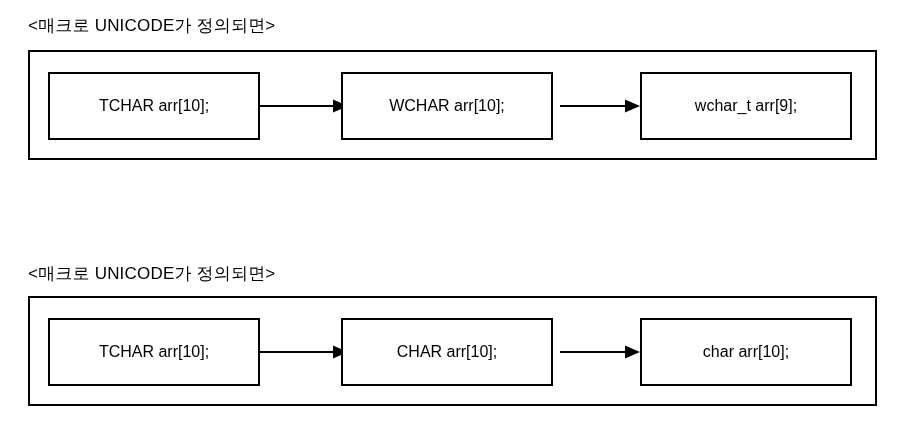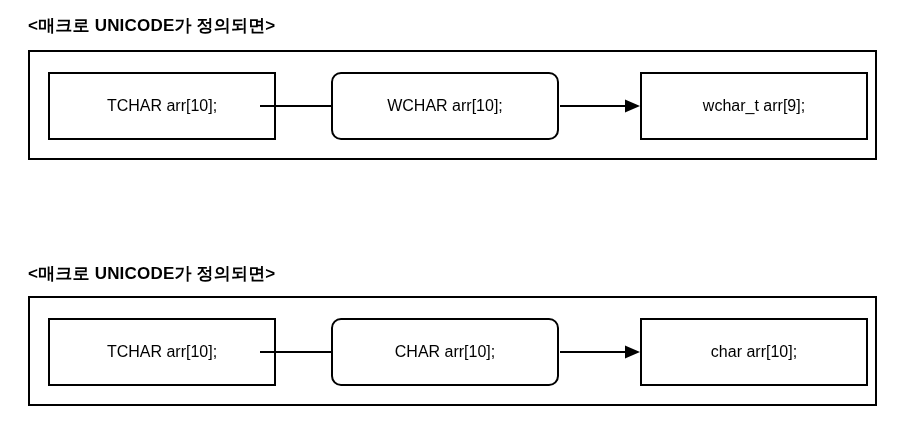--- a/index.html
+++ b/index.html
@@ -20,49 +20,48 @@
     overflow: hidden;
   }
   .section-title {
     position: absolute;
     left: 28px;
     font-size: 17px;
     line-height: 22px;
     color: var(--ink);
     white-space: nowrap;
     letter-spacing: 0.2px;
-    font-weight: bold;
   }
   .title-1 { top: 15px; }
   .title-2 { top: 263px; }
   .outer-frame {
     position: absolute;
     left: 28px;
     width: 849px;
     height: 110px;
     border: 2px solid var(--ink);
     background: var(--paper);
   }
   .frame-1 { top: 50px; }
   .frame-2 { top: 296px; }
   .node {
     position: absolute;
     top: 20px;
-    width: 228px;
+    width: 212px;
     height: 68px;
     border: 2px solid var(--ink);
     background: var(--paper);
     display: flex;
     align-items: center;
     justify-content: center;
     font-size: 16px;
     white-space: nowrap;
   }
   .node-1 { left: 18px; }
-  .node-2 { left: 301px; border-radius: 10px; }
+  .node-2 { left: 311px; }
   .node-3 { left: 610px; }
   .flow-arrow {
     position: absolute;
     top: 46px;
     height: 16px;
     color: var(--ink);
     display: block;
   }
   .arrow-1 { left: 230px; width: 88px; }
   .arrow-2 { left: 530px; width: 80px; }

